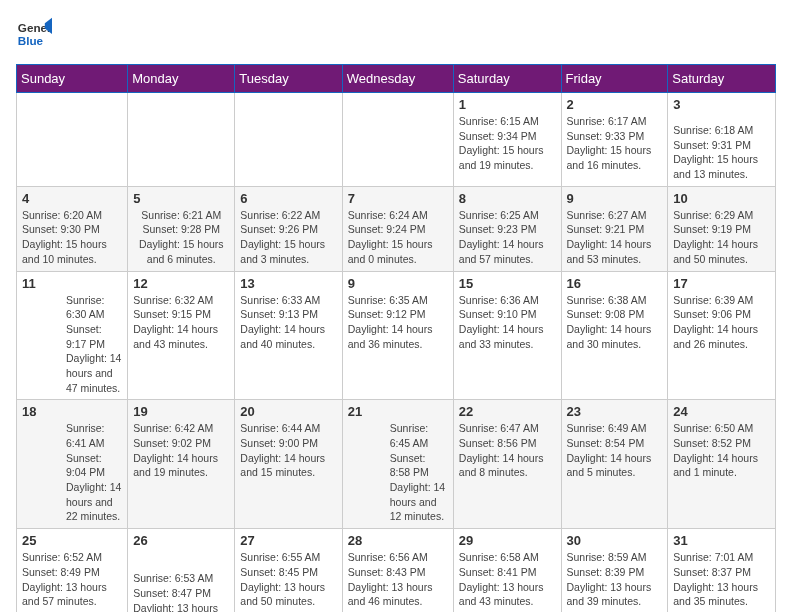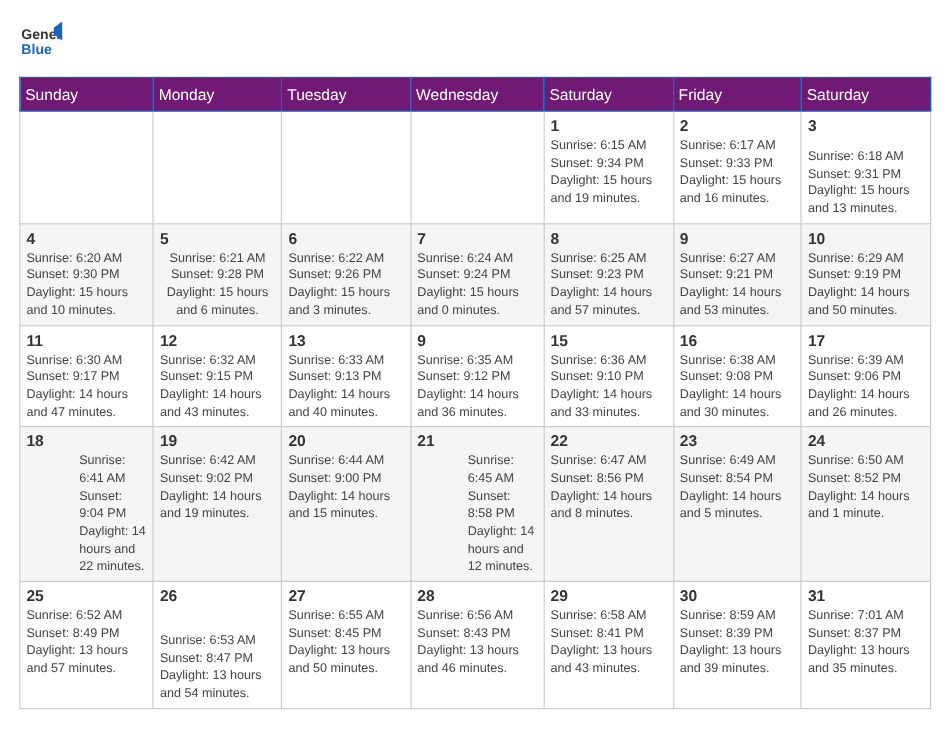--- a/index.html
+++ b/index.html
@@ -170,21 +170,21 @@
         <td>
           <div class="day-num">10</div>
           <div class="day-detail" style="white-space: pre-line;">Sunrise: 6:29 AM
 Sunset: 9:19 PM
 Daylight: 14 hours and 50 minutes.</div>
         </td>
       </tr>
       <tr>
         <td>
           <div class="day-num">11</div>
-          <div class="day-detail" style="white-space: pre-line;">Sunrise: 6:30 AM
+          <div class="day-detail" style="white-space: pre-line; margin-left: 44px;">Sunrise: 6:30 AM
 Sunset: 9:17 PM
 Daylight: 14 hours and 47 minutes.</div>
         </td>
         <td>
           <div class="day-num">12</div>
           <div class="day-detail" style="white-space: pre-line;">Sunrise: 6:32 AM
 Sunset: 9:15 PM
 Daylight: 14 hours and 43 minutes.</div>
         </td>
         <td>

